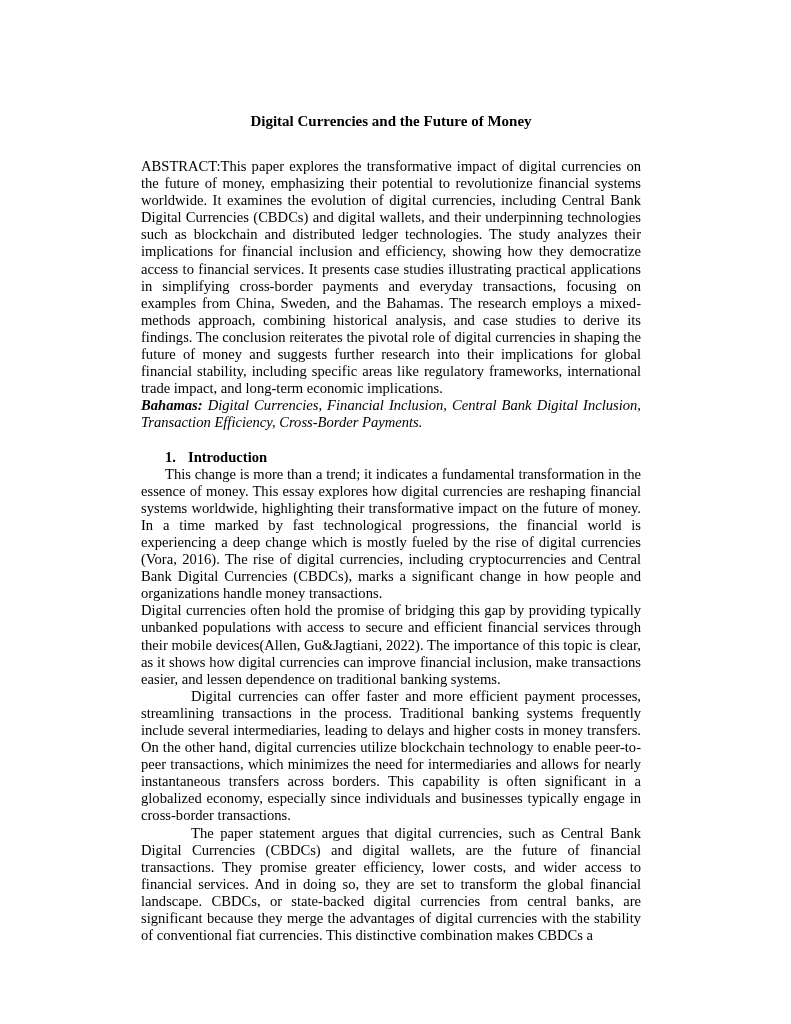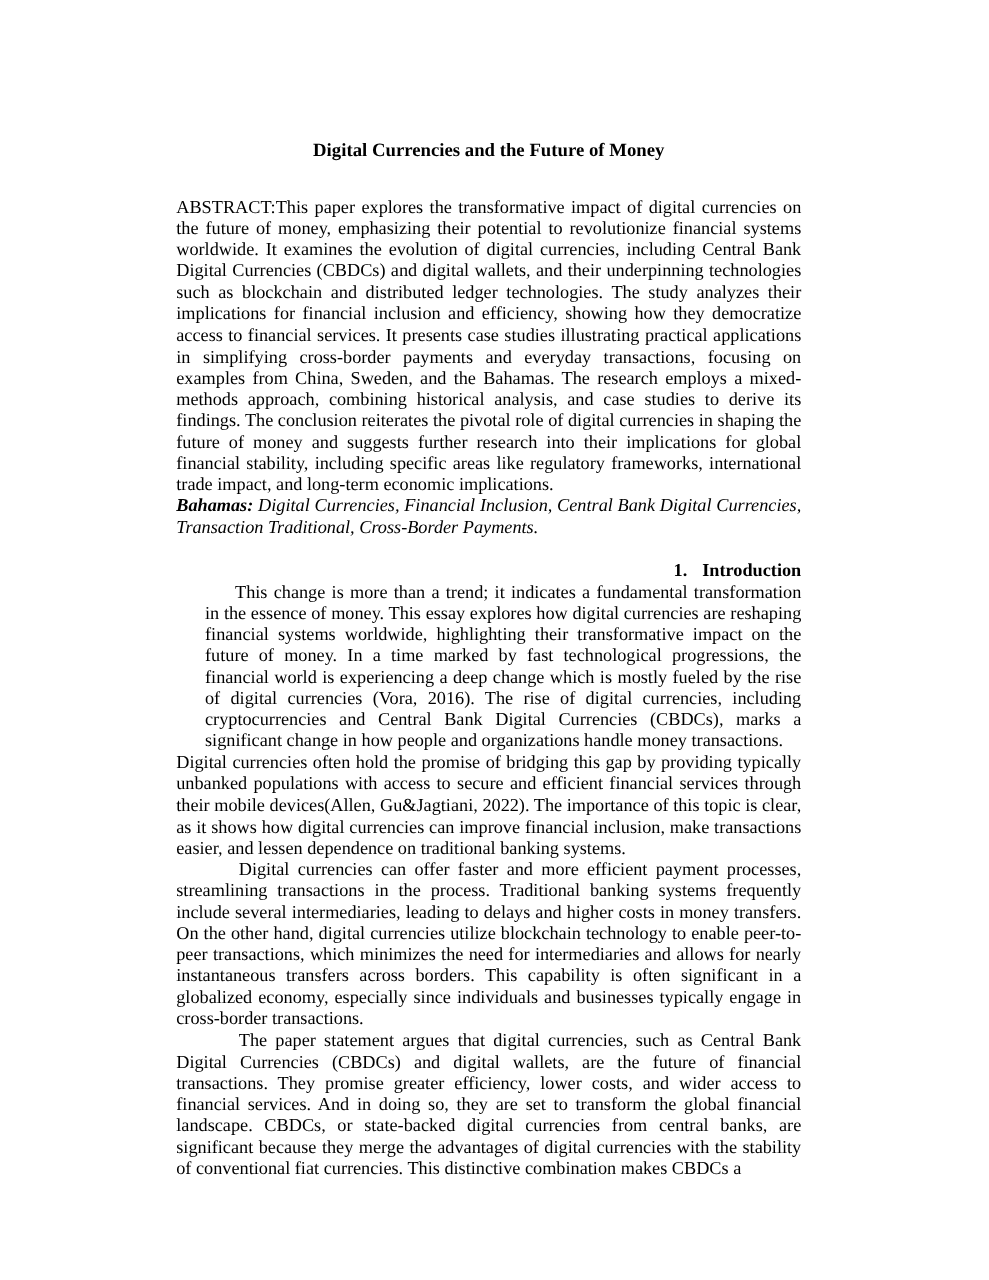--- a/index.html
+++ b/index.html
@@ -27,51 +27,50 @@
     font-size: 15px;
     font-weight: bold;
     line-height: 18px;
   }
   .para {
     margin: 0;
     font-size: 14.6px;
     line-height: 17.1px;
     text-align: justify;
   }
-  .indent-sm { text-indent: 24px; margin-left: 23px; }
+  .indent-sm { text-indent: 24px; }
   .indent-lg { text-indent: 50px; }
   .abstract-label { font-weight: normal; }
   .keywords-line em { font-style: italic; }
   .kw-label {
     font-weight: bold;
     font-style: italic;
   }
   .section-heading {
     margin: 17px 0 0 0;
     padding-left: 24px;
     font-size: 14.6px;
     line-height: 17.1px;
     font-weight: bold;
-    text-align: right;
   }
   .section-heading .num-gap {
     display: inline-block;
     width: 12px;
   }
 </style>
 </head>
 <body>
 
 <div class="page">
 
   <h1 class="title">Digital Currencies and the Future of Money</h1>
 
   <p class="para"><span class="abstract-label">ABSTRACT:</span><span>This paper explores the transformative impact of digital currencies on the future of money, emphasizing their potential to revolutionize financial systems worldwide. It examines the evolution of digital currencies, including Central Bank Digital Currencies (CBDCs) and digital wallets, and their underpinning technologies such as blockchain and distributed ledger technologies. The study analyzes their implications for financial inclusion and efficiency, showing how they democratize access to financial services. It presents case studies illustrating practical applications in simplifying cross-border payments and everyday transactions, focusing on examples from China, Sweden, and the Bahamas. The research employs a mixed-methods approach, combining historical analysis, and case studies to derive its findings. The conclusion reiterates the pivotal role of digital currencies in shaping the future of money and suggests further research into their implications for global financial stability, including specific areas like regulatory frameworks, international trade impact, and long-term economic implications.</span></p>
 
-  <p class="para keywords-line"><span class="kw-label">Bahamas:</span><em> </em><em>Digital Currencies, Financial Inclusion, Central Bank Digital Currencies, Transaction Traditional, Cross-Border Payments.</em></p>
+  <p class="para keywords-line"><span class="kw-label">Bahamas:</span><em> </em><em>Digital Currencies, Financial Inclusion, Central Bank Digital Inclusion, Transaction Efficiency, Cross-Border Payments.</em></p>
 
   <h2 class="section-heading"><span>1.</span><span class="num-gap"></span><span>Introduction</span></h2>
 
   <p class="para indent-sm">This change is more than a trend; it indicates a fundamental transformation in the essence of money. This essay explores how digital currencies are reshaping financial systems worldwide, highlighting their transformative impact on the future of money. In a time marked by fast technological progressions, the financial world is experiencing a deep change which is mostly fueled by the rise of digital currencies (Vora, 2016). The rise of digital currencies, including cryptocurrencies and Central Bank Digital Currencies (CBDCs), marks a significant change in how people and organizations handle money transactions.</p>
 
   <p class="para">Digital currencies often hold the promise of bridging this gap by providing typically unbanked populations with access to secure and efficient financial services through their mobile devices(Allen, Gu&amp;Jagtiani, 2022). The importance of this topic is clear, as it shows how digital currencies can improve financial inclusion, make transactions easier, and lessen dependence on traditional banking systems.</p>
 
   <p class="para indent-lg">Digital currencies can offer faster and more efficient payment processes, streamlining transactions in the process. Traditional banking systems frequently include several intermediaries, leading to delays and higher costs in money transfers. On the other hand, digital currencies utilize blockchain technology to enable peer-to-peer transactions, which minimizes the need for intermediaries and allows for nearly instantaneous transfers across borders. This capability is often significant in a globalized economy, especially since individuals and businesses typically engage in cross-border transactions.</p>
 
   <p class="para indent-lg">The paper statement argues that digital currencies, such as Central Bank Digital Currencies (CBDCs) and digital wallets, are the future of financial transactions. They promise greater efficiency, lower costs, and wider access to financial services. And in doing so, they are set to transform the global financial landscape. CBDCs, or state-backed digital currencies from central banks, are significant because they merge the advantages of digital currencies with the stability of conventional fiat currencies. This distinctive combination makes CBDCs a</p>

